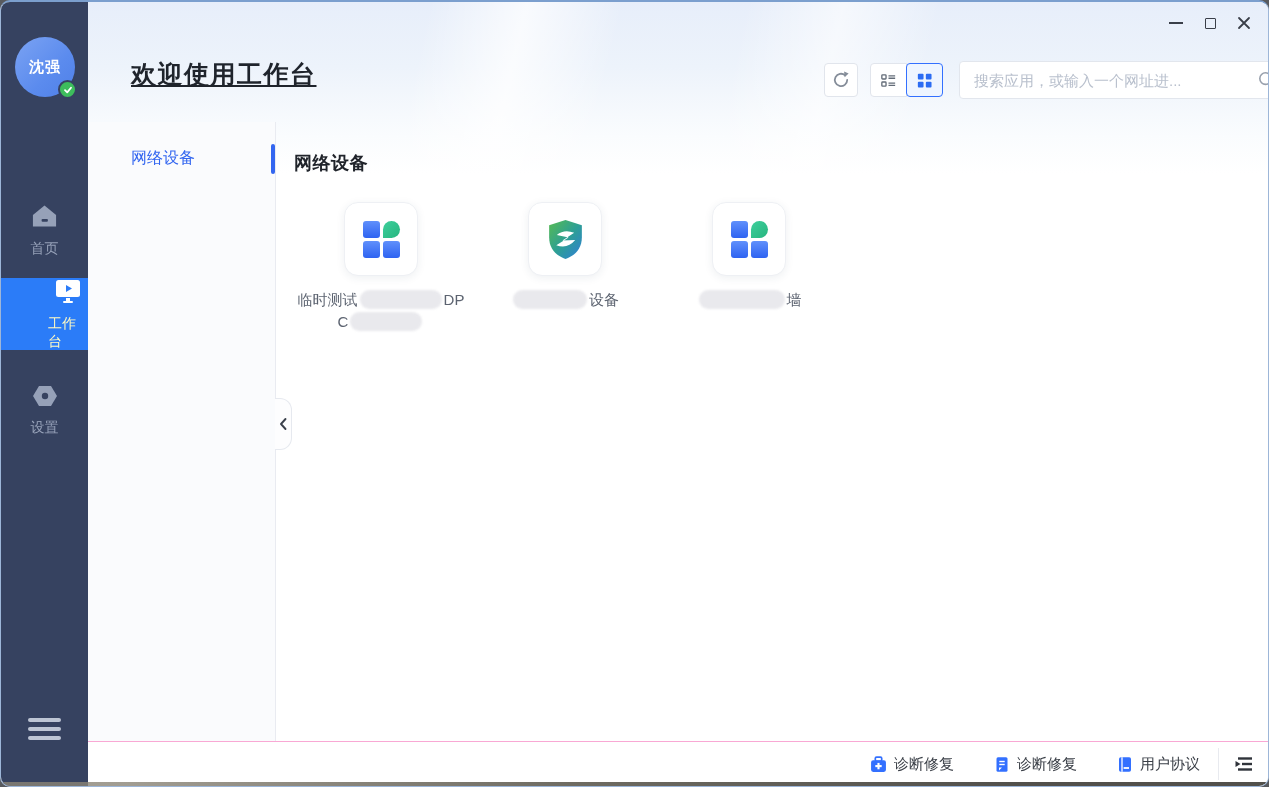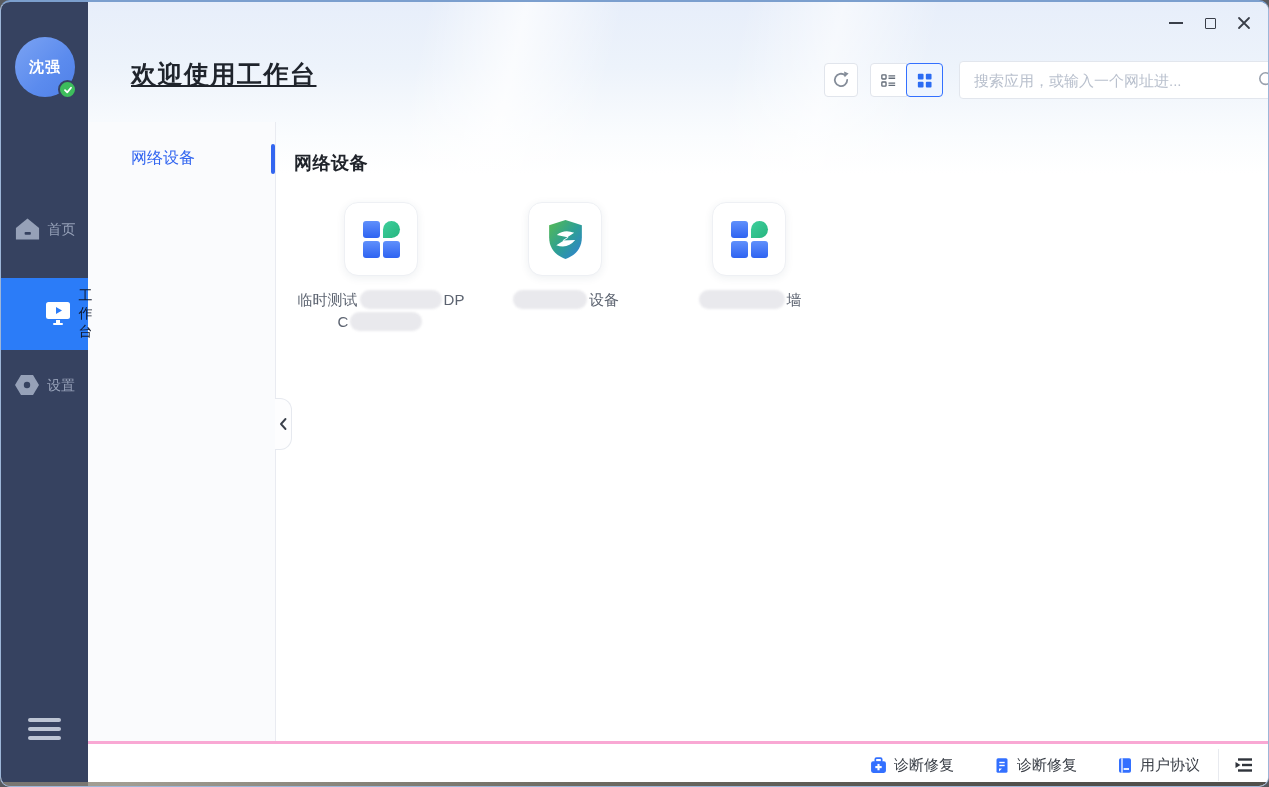--- a/index.html
+++ b/index.html
@@ -17,24 +17,24 @@
       linear-gradient(103deg, rgba(255,255,255,0) 28%, rgba(255,255,255,.75) 36%, rgba(255,255,255,0) 44%, rgba(255,255,255,0) 54%, rgba(255,255,255,.6) 62%, rgba(255,255,255,0) 70%),
       linear-gradient(180deg,#e7eefa 0%,#edf3fb 38%,#fafcfe 78%,#ffffff 100%);
   }
   
   .sidebar{position:absolute;left:0;top:0;width:87px;height:100%;background:#364260;z-index:3;}
   .avatar{position:absolute;left:14px;top:35px;width:60px;height:60px;border-radius:50%;
     background:linear-gradient(135deg,#7ba3f3 0%,#5b8bee 60%,#4f80e8 100%);
     display:flex;align-items:center;justify-content:center;color:#fff;font-size:15px;font-weight:bold;letter-spacing:1px;}
   .avatar-badge{position:absolute;right:-2px;bottom:-2px;width:19px;height:19px;border-radius:50%;
     background:#3dbd5c;border:2px solid #364260;display:flex;align-items:center;justify-content:center;}
-  .nav-item{position:absolute;left:0;width:87px;height:72px;display:flex;flex-direction:row;
-    align-items:center;justify-content:center;gap:7px;color:#96a1b8;font-size:14px;cursor:pointer;}
-  .nav-item.active{background:#2b7cf8;color:#0f172a;padding-left:47px;}
-  .nav-home{top:192px;} .nav-work{top:276px;} .nav-settings{top:348px;}
+  .nav-item{position:absolute;left:0;width:87px;height:72px;display:flex;flex-direction:column;
+    align-items:center;justify-content:center;gap:7px;color:#96a1b8;font-size:14px;cursor:pointer;font-family:Liberation Serif, serif;}
+  .nav-item.active{background:#2b7cf8;color:#fef9c3;padding-left:47px;}
+  .nav-home{top:192px;} .nav-work{top:276px;} .nav-settings{top:372px;}
   .hamburger{position:absolute;left:27px;top:716px;width:33px;height:22px;cursor:pointer;}
   .hamburger i{display:block;width:33px;height:3.6px;border-radius:2px;background:#bdc5d4;margin-bottom:5.4px;}
   
   .win-controls{position:absolute;top:8px;right:12px;display:flex;gap:10px;z-index:6;}
   .win-btn{width:24px;height:26px;display:flex;align-items:center;justify-content:center;cursor:pointer;}
   .glyph-min{width:14px;height:2px;background:#3a3f49;}
   .glyph-max{width:11px;height:11px;border:1.7px solid #3a3f49;border-radius:1px;}
   
   .page-title{position:absolute;left:130px;top:56px;font-size:25px;font-weight:bold;color:#1f242c;letter-spacing:1.5px;z-index:2;}
   .refresh-btn{position:absolute;left:823px;top:61px;width:34px;height:34px;background:#fff;
@@ -62,21 +62,21 @@
   .app-card-1{left:295px;} .app-card-2{left:479px;} .app-card-3{left:663px;}
   .tile{width:74px;height:74px;background:#fff;border:1px solid #eef0f4;border-radius:14px;
     box-shadow:0 2px 8px rgba(40,60,90,.08);display:flex;align-items:center;justify-content:center;margin-bottom:13px;}
   .gridlogo{width:37px;height:37px;display:grid;grid-template-columns:17px 17px;grid-template-rows:17px 17px;gap:3px;}
   .gcell{background:linear-gradient(180deg,#6090fb,#2e63f2);border-radius:3px;}
   .gleaf{background:linear-gradient(135deg,#3ecf9b,#27b57f);border-radius:9px 9px 9px 0;}
   .app-label{font-size:15px;color:#5c6370;line-height:22px;text-align:center;max-width:170px;}
   .redact{display:inline-block;vertical-align:-4px;height:19px;border-radius:10px;background:#e9e9ed;filter:blur(1.2px);margin:0 2px;}
   .rd-1{width:82px;} .rd-1b{width:72px;} .rd-2{width:74px;} .rd-3{width:86px;}
   
-  .statusbar{position:absolute;left:87px;right:0;bottom:0;height:45px;background:#fff;border-top:3px solid #f9a8d4;
+  .statusbar{position:absolute;left:87px;right:0;bottom:0;height:45px;background:#fff;border-top:1px solid #f9a8d4;
     display:flex;align-items:center;justify-content:flex-end;padding-right:11px;z-index:4;}
   .foot-link{display:flex;align-items:center;gap:7px;font-size:15px;color:#3a3f47;cursor:pointer;margin-left:40px;}
   .foot-div{width:1px;height:32px;background:#e8eaef;margin:0 12px 0 18px;}
   .foot-collapse{width:26px;height:26px;display:flex;align-items:center;justify-content:center;cursor:pointer;}
   .bottom-edge{position:absolute;left:0;right:0;bottom:0;height:4px;z-index:7;opacity:.8;
     background:linear-gradient(90deg,#8a8476 10%,#4a463a 45%,#26241e 80%);border-radius:0 0 10px 10px;}
 </style>
 </head>
 <body>
 

